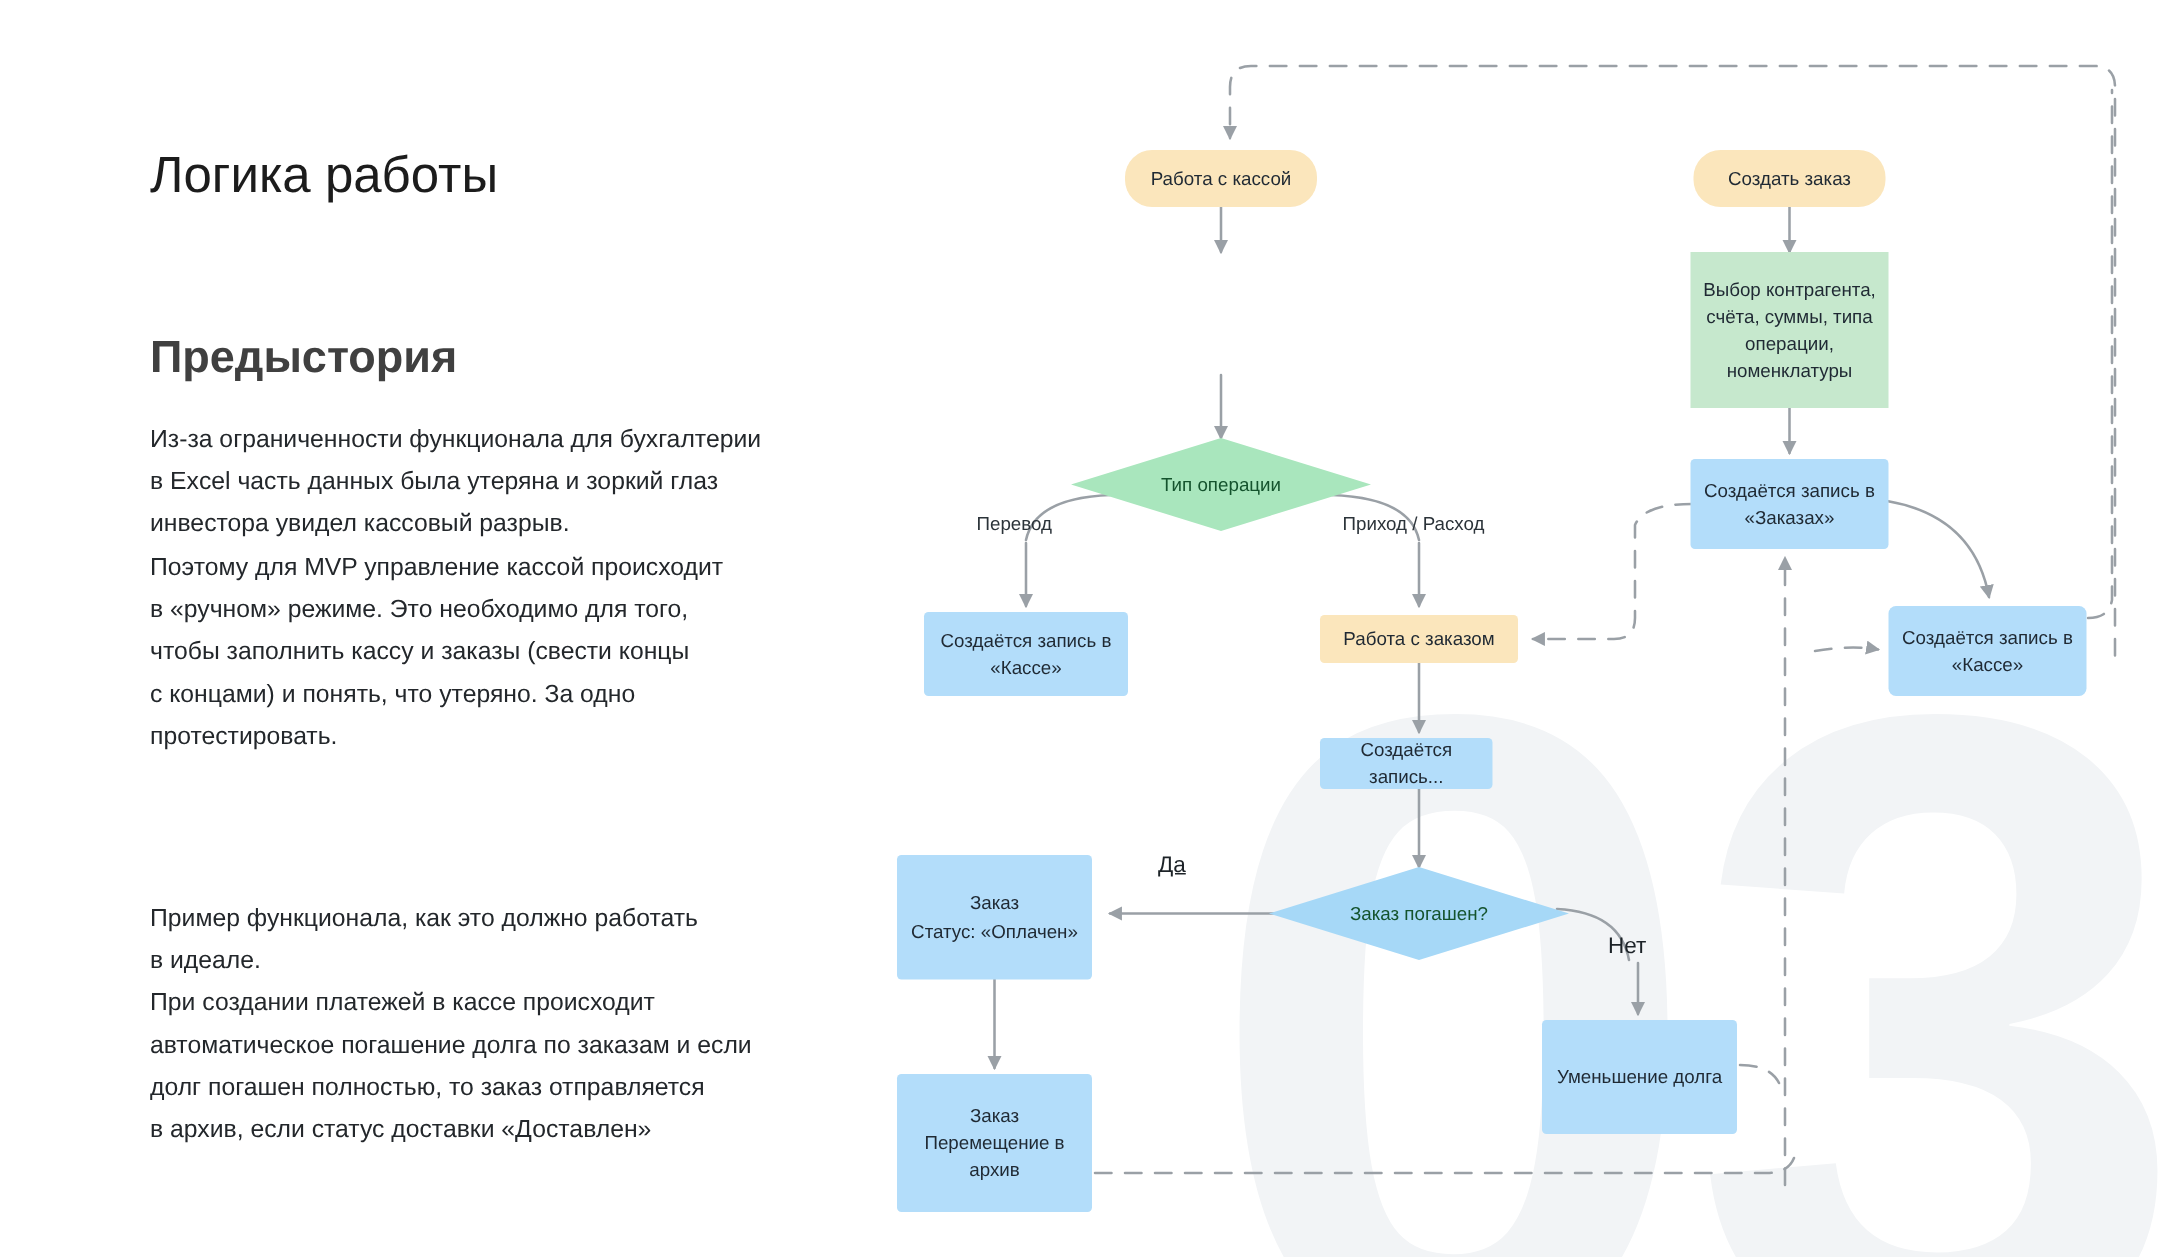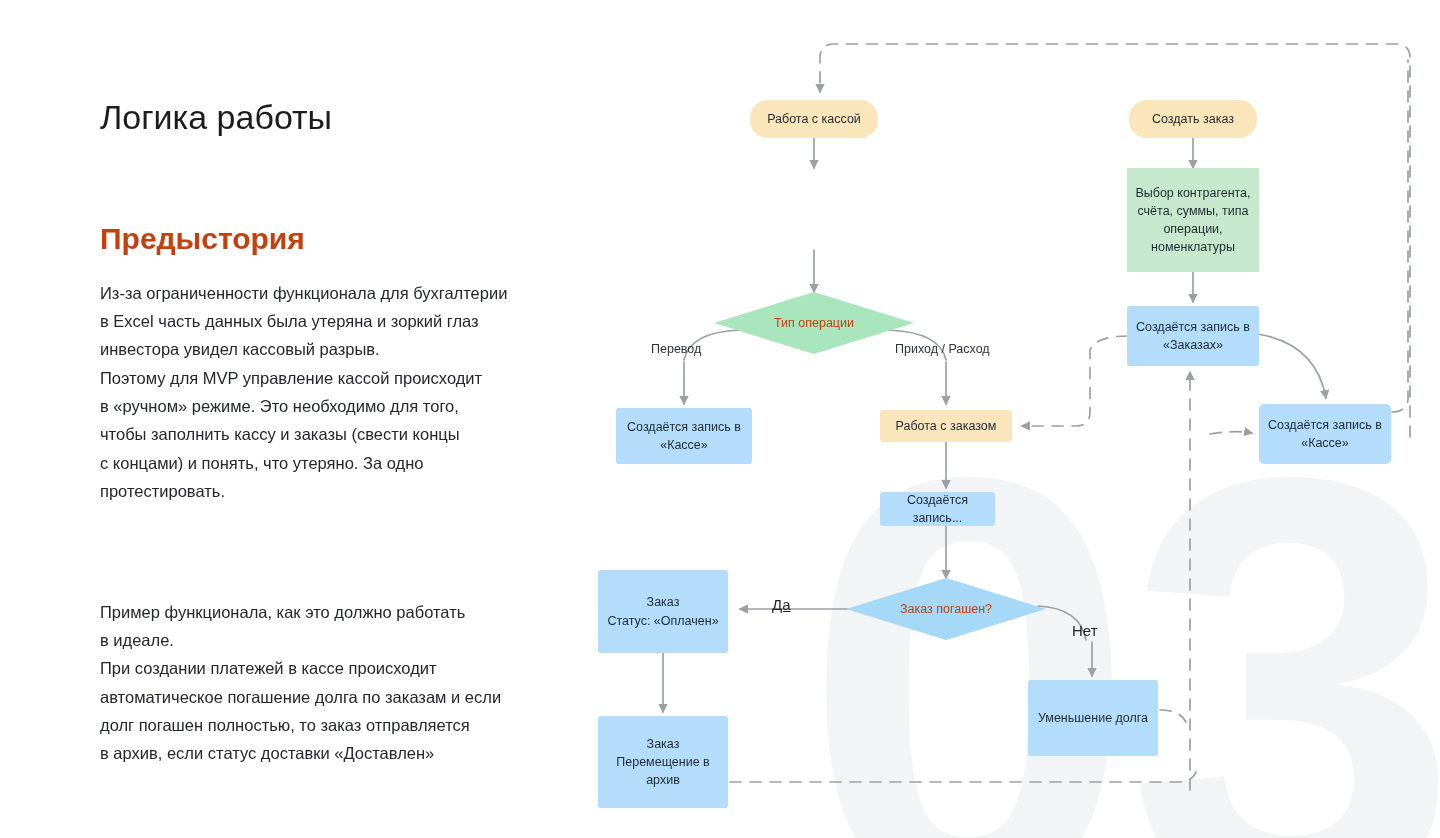--- a/index.html
+++ b/index.html
@@ -48,21 +48,21 @@
     letter-spacing: 0px;
     margin: 0 0 0 0;
     line-height: 1.25;
   }
   .section {
     margin-top: 0;
   }
   .section-heading {
     font-size: 30px;
     font-weight: 700;
-    color: #c2410c;
+    color: #404040;
     margin: 0 0 22px 0;
     line-height: 1.2;
   }
   #sec-backstory { margin-top: 82px; }
   #sec-logic { margin-top: 92px; }
   .section-body {
     font-size: 16.5px;
     line-height: 1.72;
     color: #23272b;
     font-weight: 400;
@@ -113,21 +113,21 @@
   .diamond .dshape {
     position: absolute;
     left: 0; top: 0;
     width: 100%; height: 100%;
     clip-path: polygon(50% 0%, 100% 50%, 50% 100%, 0% 50%);
   }
   .diamond .dlabel {
     position: relative;
     z-index: 2;
     font-size: 12.5px;
-    color: #c2410c;
+    color: #14532d;
     text-align: center;
   }
   .d-green .dshape { background: #a9e6bd; }
   .d-blue  .dshape { background: #a6d8f7; }
 
   .edge-label {
     position: absolute;
     font-size: 12.5px;
     color: #2b3339;
     z-index: 4;
@@ -263,17 +263,17 @@
   <div class="node n-blue" style="left:1127px; top:306px; width:132px; height:60px;">Создаётся запись в
 «Заказах»</div>
 
   <div class="node n-blue" style="left:1259px; top:404px; width:132px; height:60px; border-radius:5px;">Создаётся запись в
 «Кассе»</div>
 
   <div class="edge-label" style="left:651px; top:342px;">Перевод</div>
 
   <div class="edge-label" style="left:895px; top:342px;">Приход / Расход</div>
 
-  <div class="edge-label big" style="left:772px; top:596px;text-decoration:underline;">Да</div>
+  <div class="edge-label big" style="left:772px; top:568px;text-decoration:underline;">Да</div>
 
   <div class="edge-label big" style="left:1072px; top:622px;">Нет</div>
 
 </div>
 
 </body></html>

